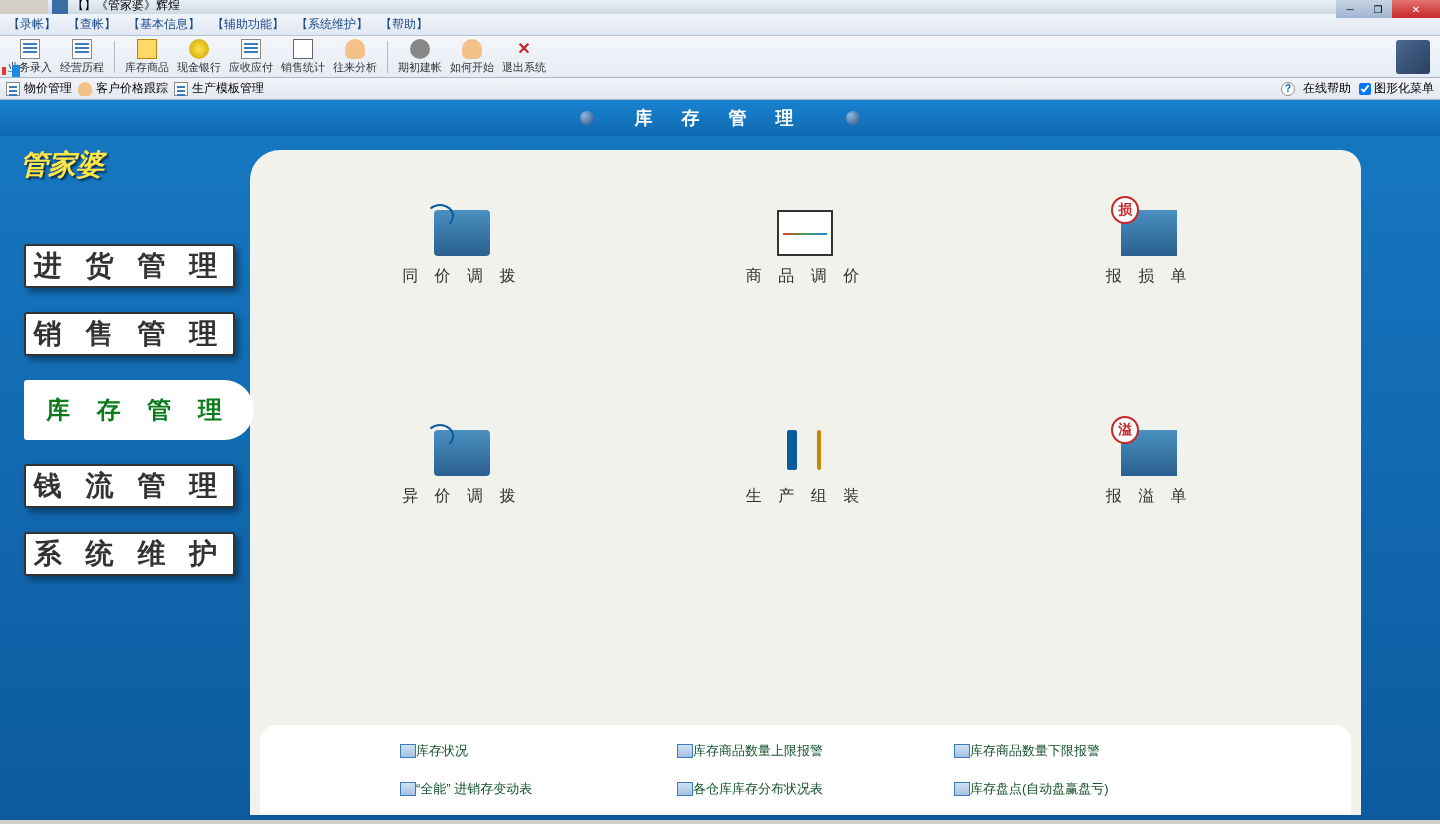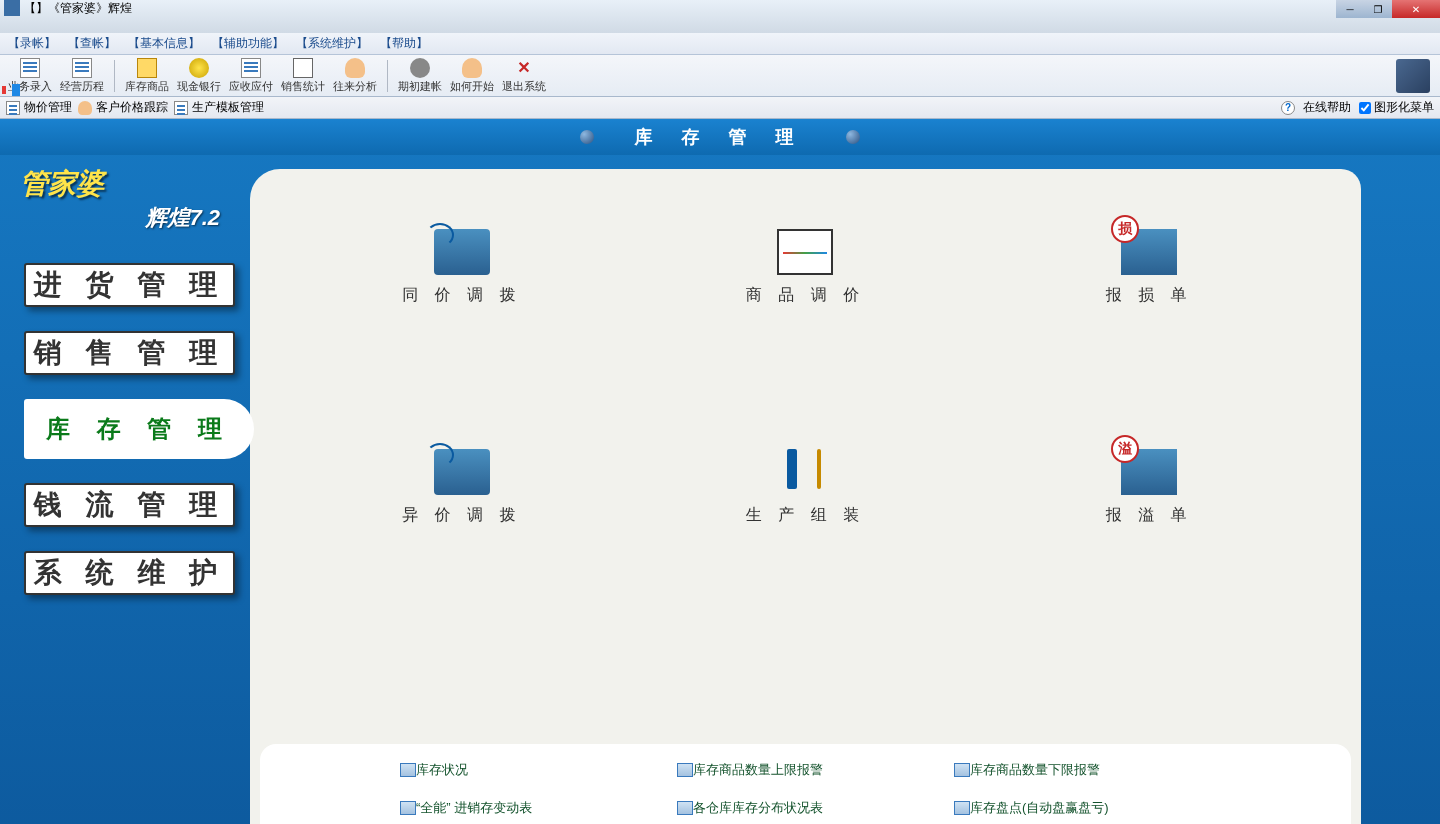--- a/index.html
+++ b/index.html
@@ -7,26 +7,27 @@
   font-family: "SimSun", "Microsoft YaHei", sans-serif;
   font-size: 12px;
   background: #d4d0c8;
   width: 1440px;
   height: 824px;
   overflow: hidden;
 }
 
 
 .title-bar {
-  height: 33px;
+  height: 14px;
   background: linear-gradient(to bottom, #e8f0f8, #d0dae5);
   display: flex;
-  align-items: flex-start;
+  align-items: flex-end;
   padding: 0 4px;
   position: relative;
+  margin-left: 48px;
 }
 .title-bar .app-icon { width: 16px; height: 16px; background: #3a6ea5; margin-right: 4px; }
 .title-bar .window-controls { position: absolute; right: 0; top: 0; display: flex; }
 .title-bar .win-btn { width: 28px; height: 18px; display: flex; align-items: center; justify-content: center; font-size: 10px; }
 .title-bar .win-min { background: linear-gradient(to bottom,#c8d4e4,#9db5d0); }
 .title-bar .win-max { background: linear-gradient(to bottom,#c8d4e4,#9db5d0); }
 .title-bar .win-close { background: linear-gradient(to bottom,#e57373,#c62828); color: #fff; width: 48px; }
 
 
 .menu-bar {
@@ -263,21 +264,20 @@
 <div class="main-frame">
   <div class="top-banner">
     <span class="banner-orb"></span>
     <span>库 存 管 理</span>
     <span class="banner-orb"></span>
   </div>
 
   <div class="sidebar">
     <div class="logo-box">
       <div class="logo-text1">管家婆</div>
-      <div class="logo-text2">辉煌7.2</div>
     </div>
     <div class="nav-btn">
         <span>进 货 管 理</span>
       </div>
     <div class="nav-btn">
         <span>销 售 管 理</span>
       </div>
     <div class="nav-btn active">
         <span>库 存 管 理</span>
       </div>

